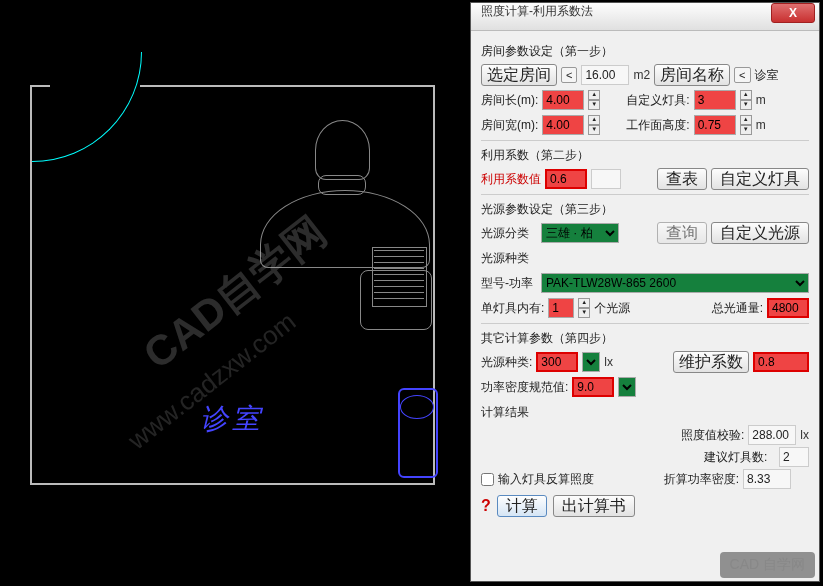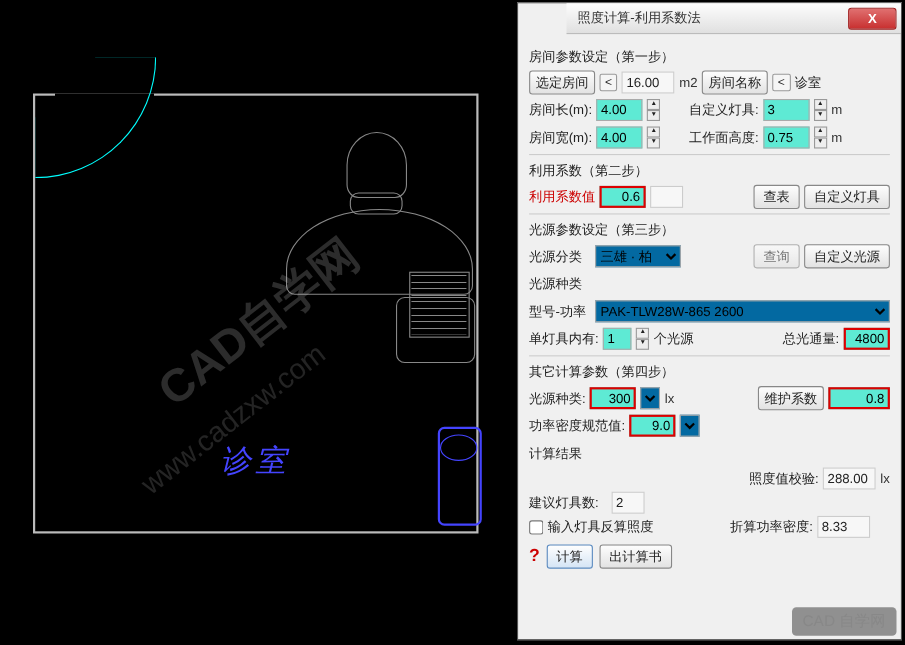--- a/index.html
+++ b/index.html
@@ -22,47 +22,47 @@
   .f-bed2 { left: 400px; top: 395px; width: 34px; height: 24px; border: 1px solid #44f; border-radius: 50%; }
   
   .room-label { position: absolute; left: 200px; top: 400px; color: #44f; font-size: 28px; letter-spacing: 4px; font-style: italic; }
   
   .watermark { position: absolute; left: 50%; top: 50%; transform: translate(-50%,-50%) rotate(-38deg); color: rgba(200,200,200,0.22); font-size: 42px; font-weight: bold; white-space: nowrap; pointer-events: none; }
   .watermark2 { position: absolute; left: 45%; top: 65%; transform: translate(-50%,-50%) rotate(-38deg); color: rgba(200,200,200,0.18); font-size: 26px; white-space: nowrap; pointer-events: none; }
   .wm-logo { position: absolute; right: 8px; bottom: 8px; color: #888; font-size: 14px; background: rgba(0,0,0,0.4); padding: 4px 10px; border-radius: 4px; }
 
   
   .dialog { position: absolute; left: 470px; top: 2px; width: 350px; height: 580px; background: #f0f0f0; border: 1px solid #555; box-shadow: 0 0 10px rgba(0,0,0,0.5); font-size: 12px; }
-  .titlebar { height: 28px; background: linear-gradient(to bottom, #fdfdfd, #e0e0e0); border-bottom: 1px solid #bbb; display: flex; align-items: center; padding: 0 4px; margin-left: 44px; }
+  .titlebar { height: 28px; background: linear-gradient(to bottom, #fdfdfd, #e0e0e0); border-bottom: 1px solid #bbb; display: flex; align-items: flex-start; padding: 0 4px; }
   .titlebar .title { flex: 1; padding-left: 6px; color: #333; }
   .close-btn { width: 44px; height: 20px; background: linear-gradient(to bottom, #e07070, #c83030); color: #fff; border: 1px solid #a02020; border-radius: 3px; text-align: center; line-height: 18px; font-weight: bold; cursor: pointer; }
   
   .dlg-body { padding: 6px 10px; color: #222; }
   .section-title { margin: 6px 0 4px 0; }
   hr { border: none; border-top: 1px solid #ccc; margin: 4px 0; }
   
   .row { display: flex; align-items: center; gap: 4px; margin: 3px 0; min-height: 22px; }
   .lbl { white-space: nowrap; }
   .red-label { color: #c00; }
   
-  input.txt, .value-box { width: 42px; height: 20px; border: 1px solid #aaa; background: #5eead4; padding: 0 3px; font-size: 12px; }
+  input.txt, .value-box { width: 42px; height: 20px; border: 1px solid #aaa; background: #ef4444; padding: 0 3px; font-size: 12px; }
   .spin { width: 12px; height: 20px; display: inline-flex; flex-direction: column; }
   .spin div { flex:1; border: 1px solid #999; background: #eee; font-size: 6px; text-align: center; line-height: 7px; cursor: pointer; }
   
-  .btn { height: 22px; padding: 0 8px; border: 1px solid #888; background: linear-gradient(to bottom, #fdfdfd, #e2e2e2); border-radius: 3px; cursor: pointer; font-size: 12px; white-space: nowrap; display: inline-flex; align-items: center; }
+  .btn { height: 22px; padding: 0 8px; border: 1px solid #888; background: linear-gradient(to bottom, #fdfdfd, #e2e2e2); border-radius: 3px; cursor: pointer; font-size: 16px; white-space: nowrap; display: inline-flex; align-items: center; }
   .btn-small { padding: 0 5px; }
   .btn-lt { border: 1px solid #999; background:#f5f5f5; padding:1px 4px; border-radius:2px; font-size:11px; cursor:pointer; }
   
-  select { height: 20px; border: 1px solid #aaa; background: #0369a1; font-size: 12px; }
-  
-  .red-box { border: 2px solid #d00 !important; text-align: right; }
+  select { height: 20px; border: 1px solid #aaa; background: #15803d; font-size: 12px; }
+  
+  .red-box { border: 2px solid #d00 !important; }
   
   .readonly { width: 48px; height: 20px; border: 1px solid #ccc; background: #f7f7f7; padding: 0 3px; display: inline-flex; align-items: center; }
   
-  .result-row { display: flex; align-items: center; margin: 2px 0; }
+  .result-row { display: flex; align-items: center; margin: 2px 0; justify-content: flex-end; }
   .result-row .lblw { width: 75px; }
   .result-right { margin-left: auto; display: flex; align-items: center; gap: 4px; }
   
   .bottom-row { display: flex; align-items: center; gap: 6px; margin-top: 6px; }
   .help { color: #c00; font-size: 16px; font-weight: bold; cursor: pointer; }
   .compute-btn { background: linear-gradient(to bottom, #fefefe, #d5e5f5); border: 1px solid #5a8ac0; }
   
   input[type=checkbox] { width: 13px; height: 13px; }
   .unit { color: #333; }
 </style>

